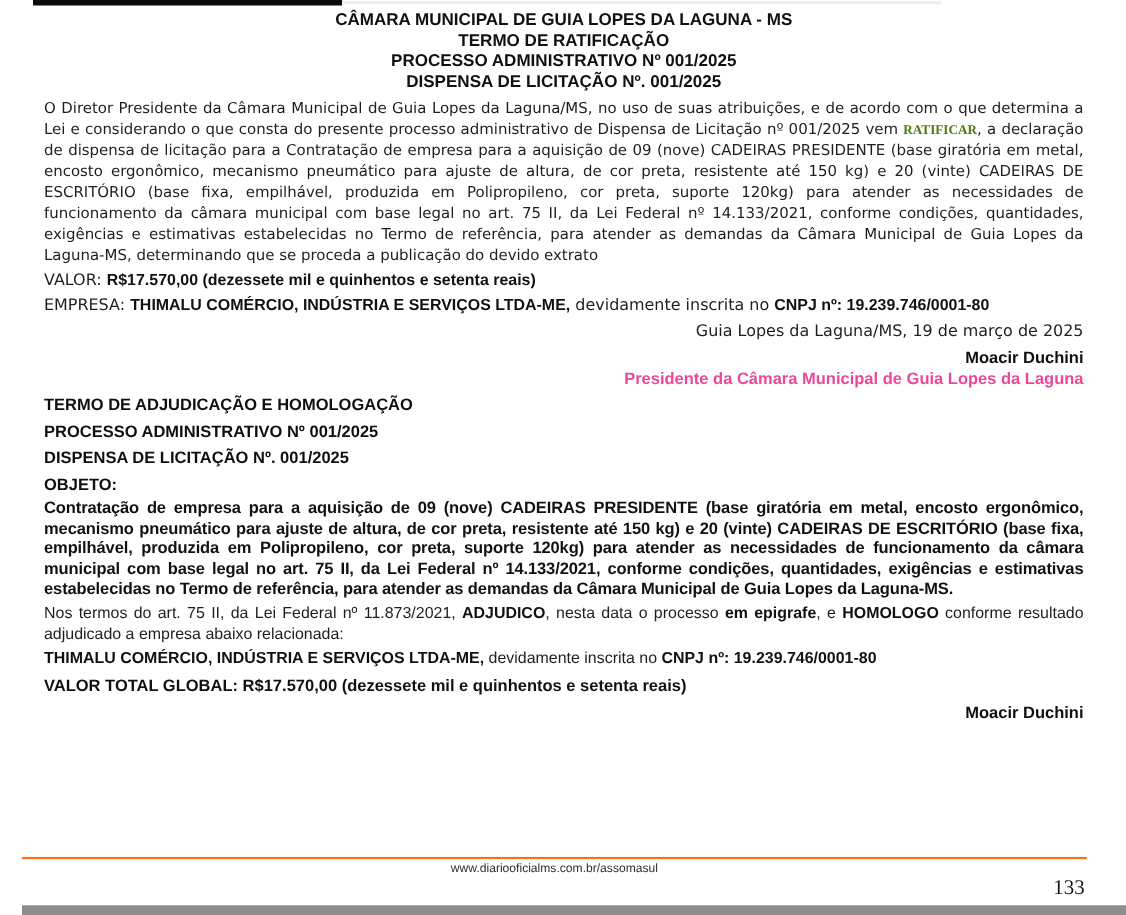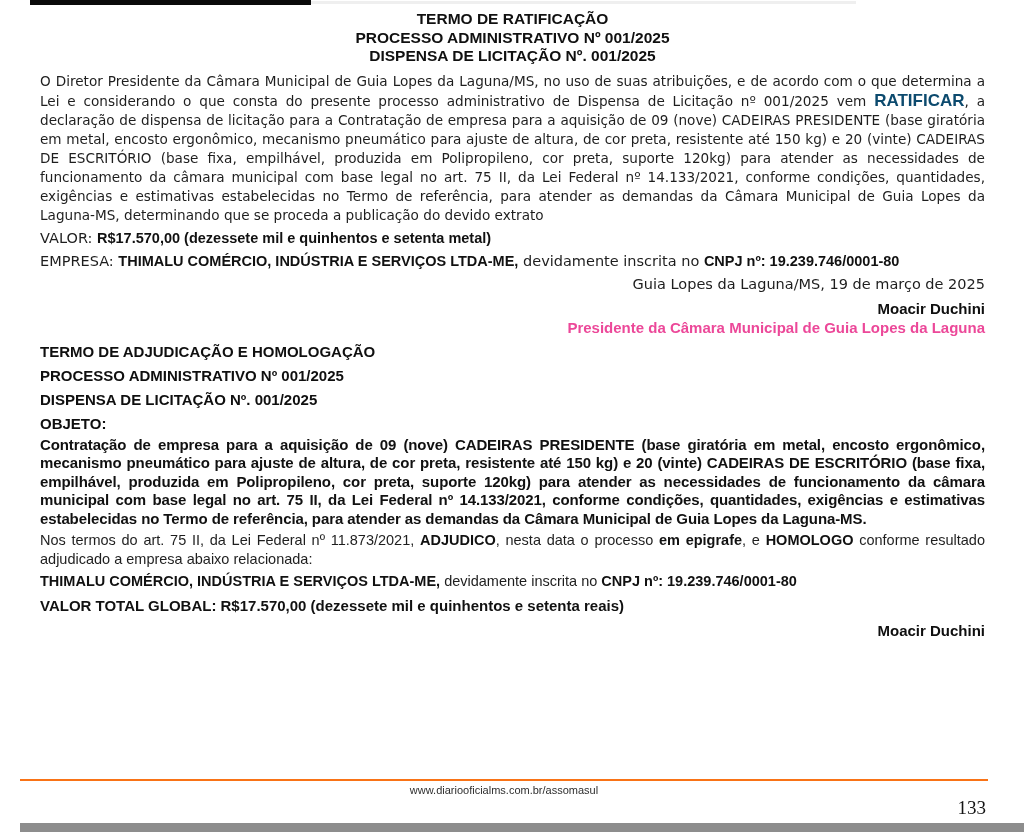--- a/index.html
+++ b/index.html
@@ -7,21 +7,21 @@
     width:1024px;height:832px;position:relative;background:#ffffff;
     overflow:hidden;color:#1b1b1b;
     font-family:"DejaVu Sans", sans-serif;
   }
   .top-black-bar{position:absolute;left:30px;top:0;width:281px;height:5px;background:#0a0a0a;}
   .top-ghost-bar{position:absolute;left:311px;top:1px;width:545px;height:3px;background:#efefef;}
   .content{position:absolute;left:40px;top:0;width:945px;}
   .headings{margin-top:10px;text-align:center;font-family:"Liberation Sans", sans-serif;
     font-weight:bold;font-size:15.5px;line-height:18.5px;color:#101010;}
   .p1{margin:6px 0 0;text-align:justify;font-size:13.6px;line-height:19px;color:#1e1e1e;}
-  .p1 b{font-family:Liberation Sans, sans-serif;font-size:17px;color:#0c4a6e;}
+  .p1 b{font-family:Liberation Serif, serif;font-size:12px;color:#4d7c0f;}
   .line{margin:3px 0 0;font-size:14.5px;line-height:20px;color:#1e1e1e;text-align:justify;}
   .line b{font-family:"Liberation Sans", sans-serif;color:#111;}
   .date-line{margin:3px 0 0;text-align:right;font-size:14.5px;line-height:20px;color:#1e1e1e;}
   .sig-name{margin:5px 0 0;text-align:right;font-family:"Liberation Sans", sans-serif;
     font-weight:bold;font-size:15px;line-height:19px;color:#0f0f0f;}
   .sig-title{margin:0 0 0;text-align:right;font-family:"Liberation Sans", sans-serif;
     font-weight:bold;font-size:15px;line-height:19px;color:#ec4899;}
   .left-heading{margin:5px 0 0;font-family:"Liberation Sans", sans-serif;font-weight:bold;
     font-size:15px;line-height:19px;color:#0f0f0f;}
   .p-objeto{margin:3px 0 0;text-align:justify;font-family:"Liberation Sans", sans-serif;
@@ -43,28 +43,29 @@
 </style>
 </head>
 <body>
 
 <div class="top-black-bar"></div>
 <div class="top-ghost-bar"></div>
 
 <div class="content">
 
   <div class="headings">
+    <div>CÂMARA MUNICIPAL DE GUIA LOPES DA LAGUNA - MS</div>
     <div>TERMO DE RATIFICAÇÃO</div>
     <div>PROCESSO ADMINISTRATIVO Nº 001/2025</div>
     <div>DISPENSA DE LICITAÇÃO Nº. 001/2025</div>
   </div>
 
   <p class="p1"><span>O Diretor Presidente da Câmara Municipal de Guia Lopes da Laguna/MS, no uso de suas atribuições, e de acordo com o que determina a Lei e considerando o que consta do presente processo administrativo de Dispensa de Licitação nº 001/2025 vem </span><b>RATIFICAR</b><span>, a declaração de dispensa de licitação para a Contratação de empresa para a aquisição de 09 (nove) CADEIRAS PRESIDENTE (base giratória em metal, encosto ergonômico, mecanismo pneumático para ajuste de altura, de cor preta, resistente até 150 kg) e 20 (vinte) CADEIRAS DE ESCRITÓRIO (base fixa, empilhável, produzida em Polipropileno, cor preta, suporte 120kg) para atender as necessidades de funcionamento da câmara municipal com base legal no art. 75 II, da Lei Federal nº 14.133/2021, conforme condições, quantidades, exigências e estimativas estabelecidas no Termo de referência, para atender as demandas da Câmara Municipal de Guia Lopes da Laguna-MS, determinando que se proceda a publicação do devido extrato</span></p>
 
-  <p class="line"><span>VALOR: </span><b>R$17.570,00 (dezessete mil e quinhentos e setenta metal)</b></p>
+  <p class="line"><span>VALOR: </span><b>R$17.570,00 (dezessete mil e quinhentos e setenta reais)</b></p>
 
   <p class="line"><span>EMPRESA: </span><b>THIMALU COMÉRCIO, INDÚSTRIA E SERVIÇOS LTDA-ME,</b><span> devidamente inscrita no </span><b>CNPJ nº: 19.239.746/0001-80</b></p>
 
   <p class="date-line">Guia Lopes da Laguna/MS, 19 de março de 2025</p>
 
   <p class="sig-name">Moacir Duchini</p>
   <p class="sig-title">Presidente da Câmara Municipal de Guia Lopes da Laguna</p>
 
   <p class="left-heading">TERMO DE ADJUDICAÇÃO E HOMOLOGAÇÃO</p>
   <p class="left-heading">PROCESSO ADMINISTRATIVO Nº 001/2025</p>

